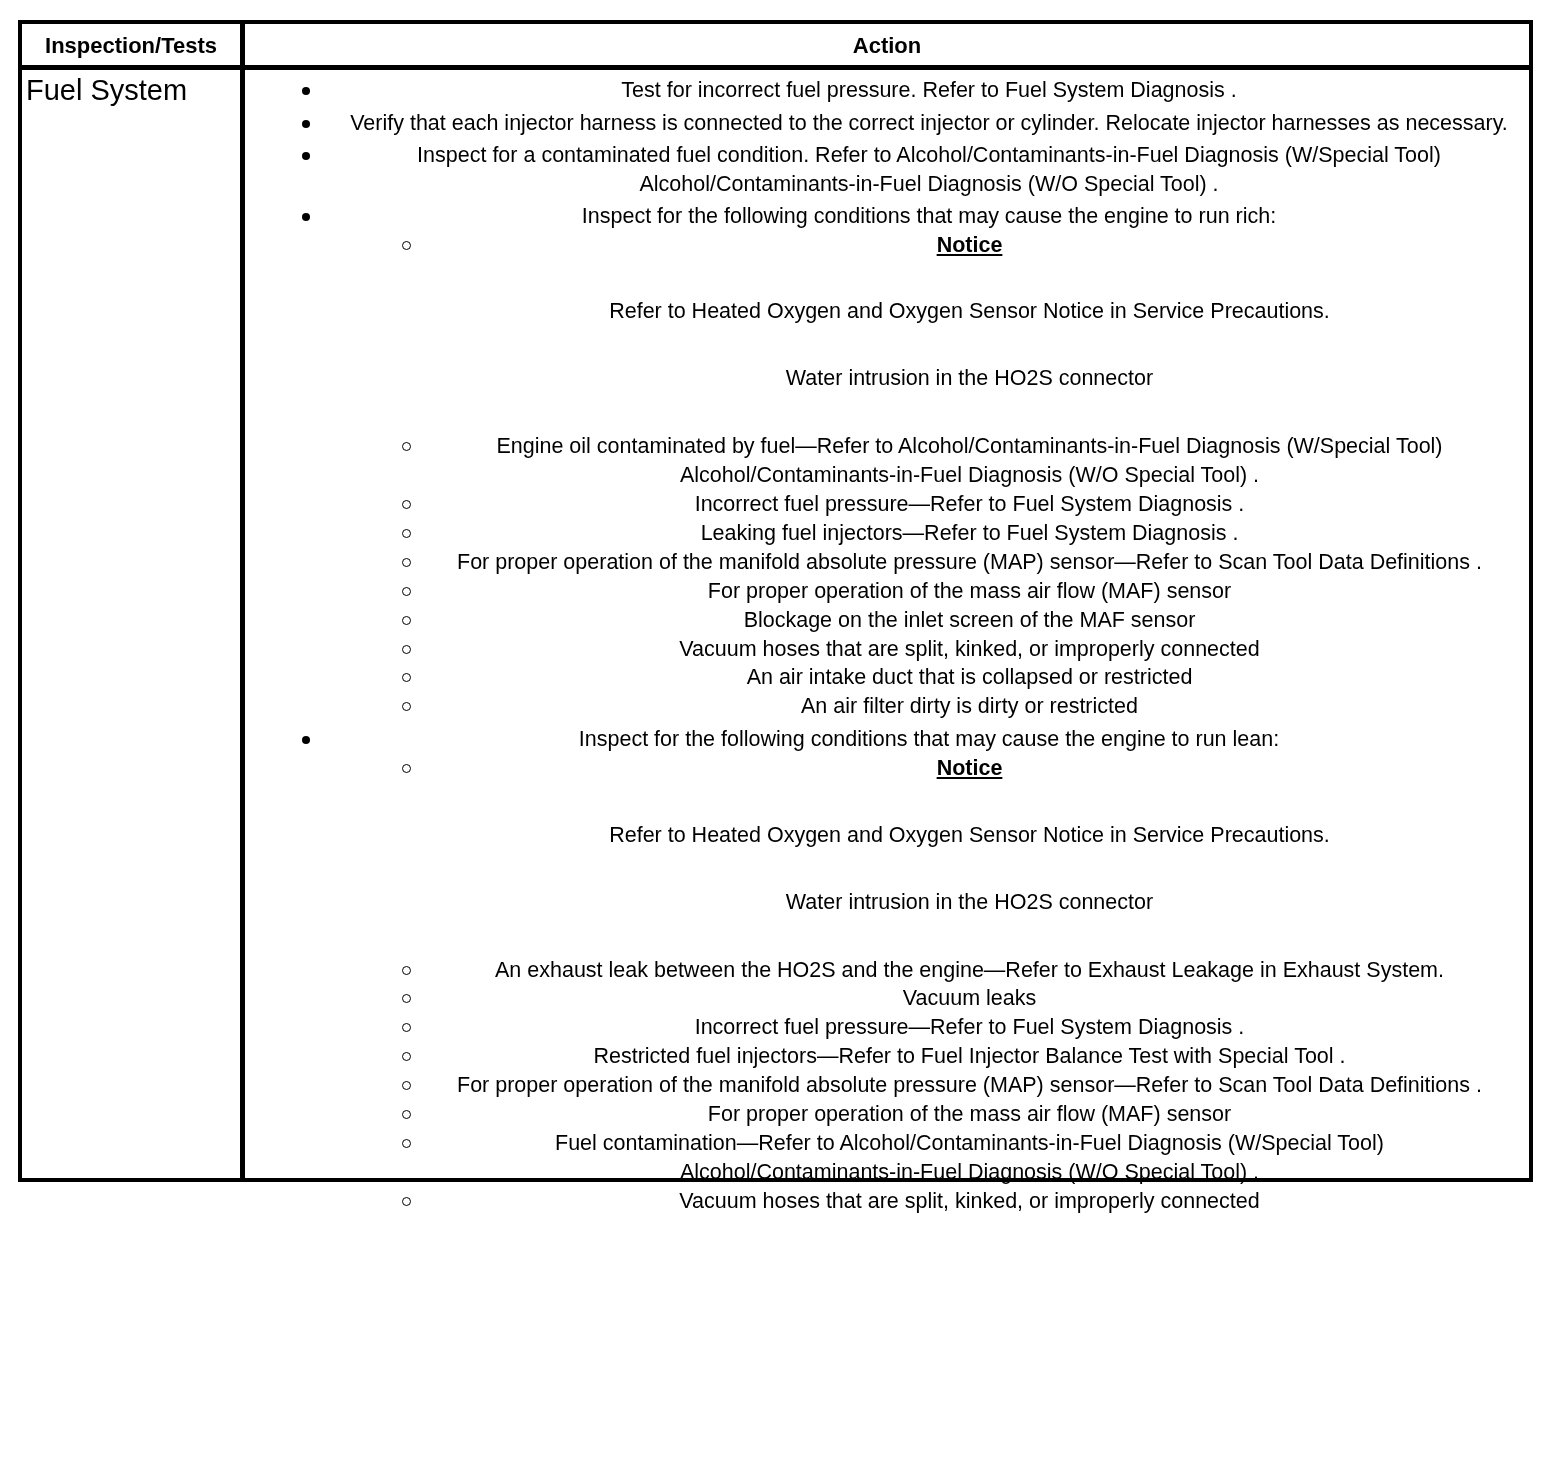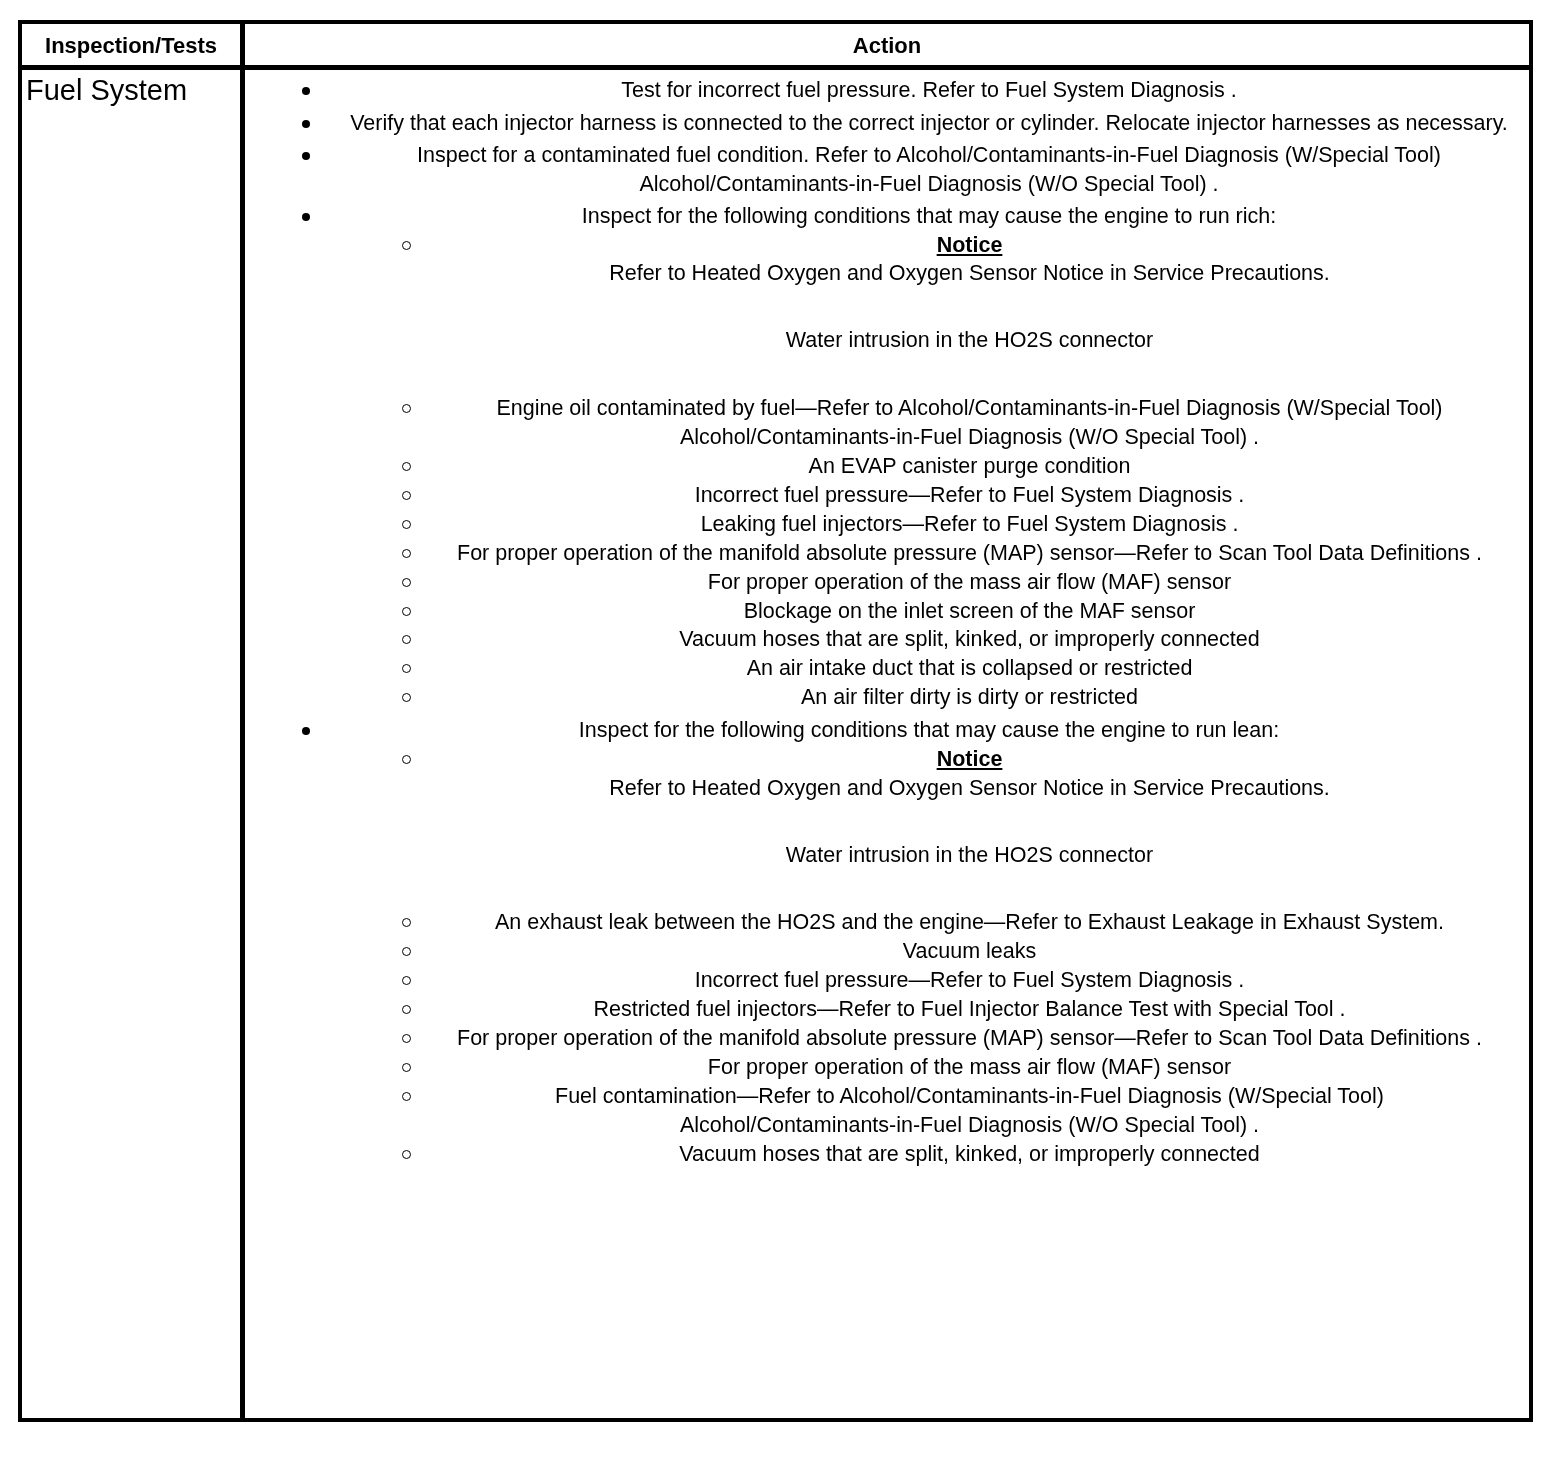--- a/index.html
+++ b/index.html
@@ -1,21 +1,21 @@
 <!DOCTYPE html>
 <html><head>
 <meta charset="utf-8">
 <style>
   html, body { margin: 0; padding: 0; background: #ffffff; }
   body {
     width: 1568px; height: 1462px; position: relative; overflow: hidden;
     font-family: "Liberation Sans", sans-serif; color: #000;
   }
   .tbl {
-    position: absolute; left: 18px; top: 20px; width: 1515px; height: 1402px;
+    position: absolute; left: 18px; top: 20px; width: 1515px; height: 1162px;
     box-sizing: border-box; border: 4px solid #000; padding-left: 19px;
   }
   .header-row {
     position: absolute; left: 0; top: 0; right: 0; height: 41px;
     border-bottom: 5px solid #000; box-sizing: content-box;
   }
   .hcell {
     position: absolute; top: 0; height: 41px; line-height: 43px;
     font-weight: bold; font-size: 22px; text-align: center;
   }
@@ -36,21 +36,21 @@
     position: absolute; left: 57px; top: 11px; width: 8px; height: 8px; border-radius: 50%; background: #000;
   }
   ul.l2 { list-style: none; margin: 0; padding: 0; margin-left: -104px; }
   ul.l2 > li { position: relative; padding-left: 205px; line-height: 28.9px; padding-right: 20px; }
   ul.l2 > li > .circle {
     position: absolute; left: 157px; top: 10px; width: 7px; height: 7px; border-radius: 50%;
     border: 1.6px solid #000; box-sizing: content-box;
   }
   .notice-title { font-weight: bold; text-decoration: underline; }
   .notice-block { display: block; }
-  .notice-para { display: block; }
+  .notice-para { display: block; margin-top: 38px; }
   .notice-para2 { display: block; margin-top: 38px; margin-bottom: 39px; }
 </style>
 </head>
 <body>
 
 <div class="tbl">
   <div class="header-row">
     <div class="hcell col1">Inspection/Tests</div>
     <div class="hcell col2">Action</div>
   </div>
@@ -79,21 +79,20 @@
         <ul class="l2">
           <li>
             <span class="circle"></span>
             <span class="notice-block">
               <span class="notice-title">Notice</span>
               <span class="notice-para">Refer to Heated Oxygen and Oxygen Sensor Notice in Service Precautions.</span>
               <span class="notice-para2">Water intrusion in the HO2S connector</span>
             </span>
           </li>
           <li><span class="circle"></span><span>Engine oil contaminated by fuel—Refer to Alcohol/Contaminants-in-Fuel Diagnosis (W/Special Tool) Alcohol/Contaminants-in-Fuel Diagnosis (W/O Special Tool) .</span></li>
-          <li><span class="circle"></span><span>An EVAP canister purge condition</span></li>
           <li><span class="circle"></span><span>Incorrect fuel pressure—Refer to Fuel System Diagnosis .</span></li>
           <li><span class="circle"></span><span>Leaking fuel injectors—Refer to Fuel System Diagnosis .</span></li>
           <li><span class="circle"></span><span>For proper operation of the manifold absolute pressure (MAP) sensor—Refer to Scan Tool Data Definitions .</span></li>
           <li><span class="circle"></span><span>For proper operation of the mass air flow (MAF) sensor</span></li>
           <li><span class="circle"></span><span>Blockage on the inlet screen of the MAF sensor</span></li>
           <li><span class="circle"></span><span>Vacuum hoses that are split, kinked, or improperly connected</span></li>
           <li><span class="circle"></span><span>An air intake duct that is collapsed or restricted</span></li>
           <li><span class="circle"></span><span>An air filter dirty is dirty or restricted</span></li>
         </ul>
       </li>

